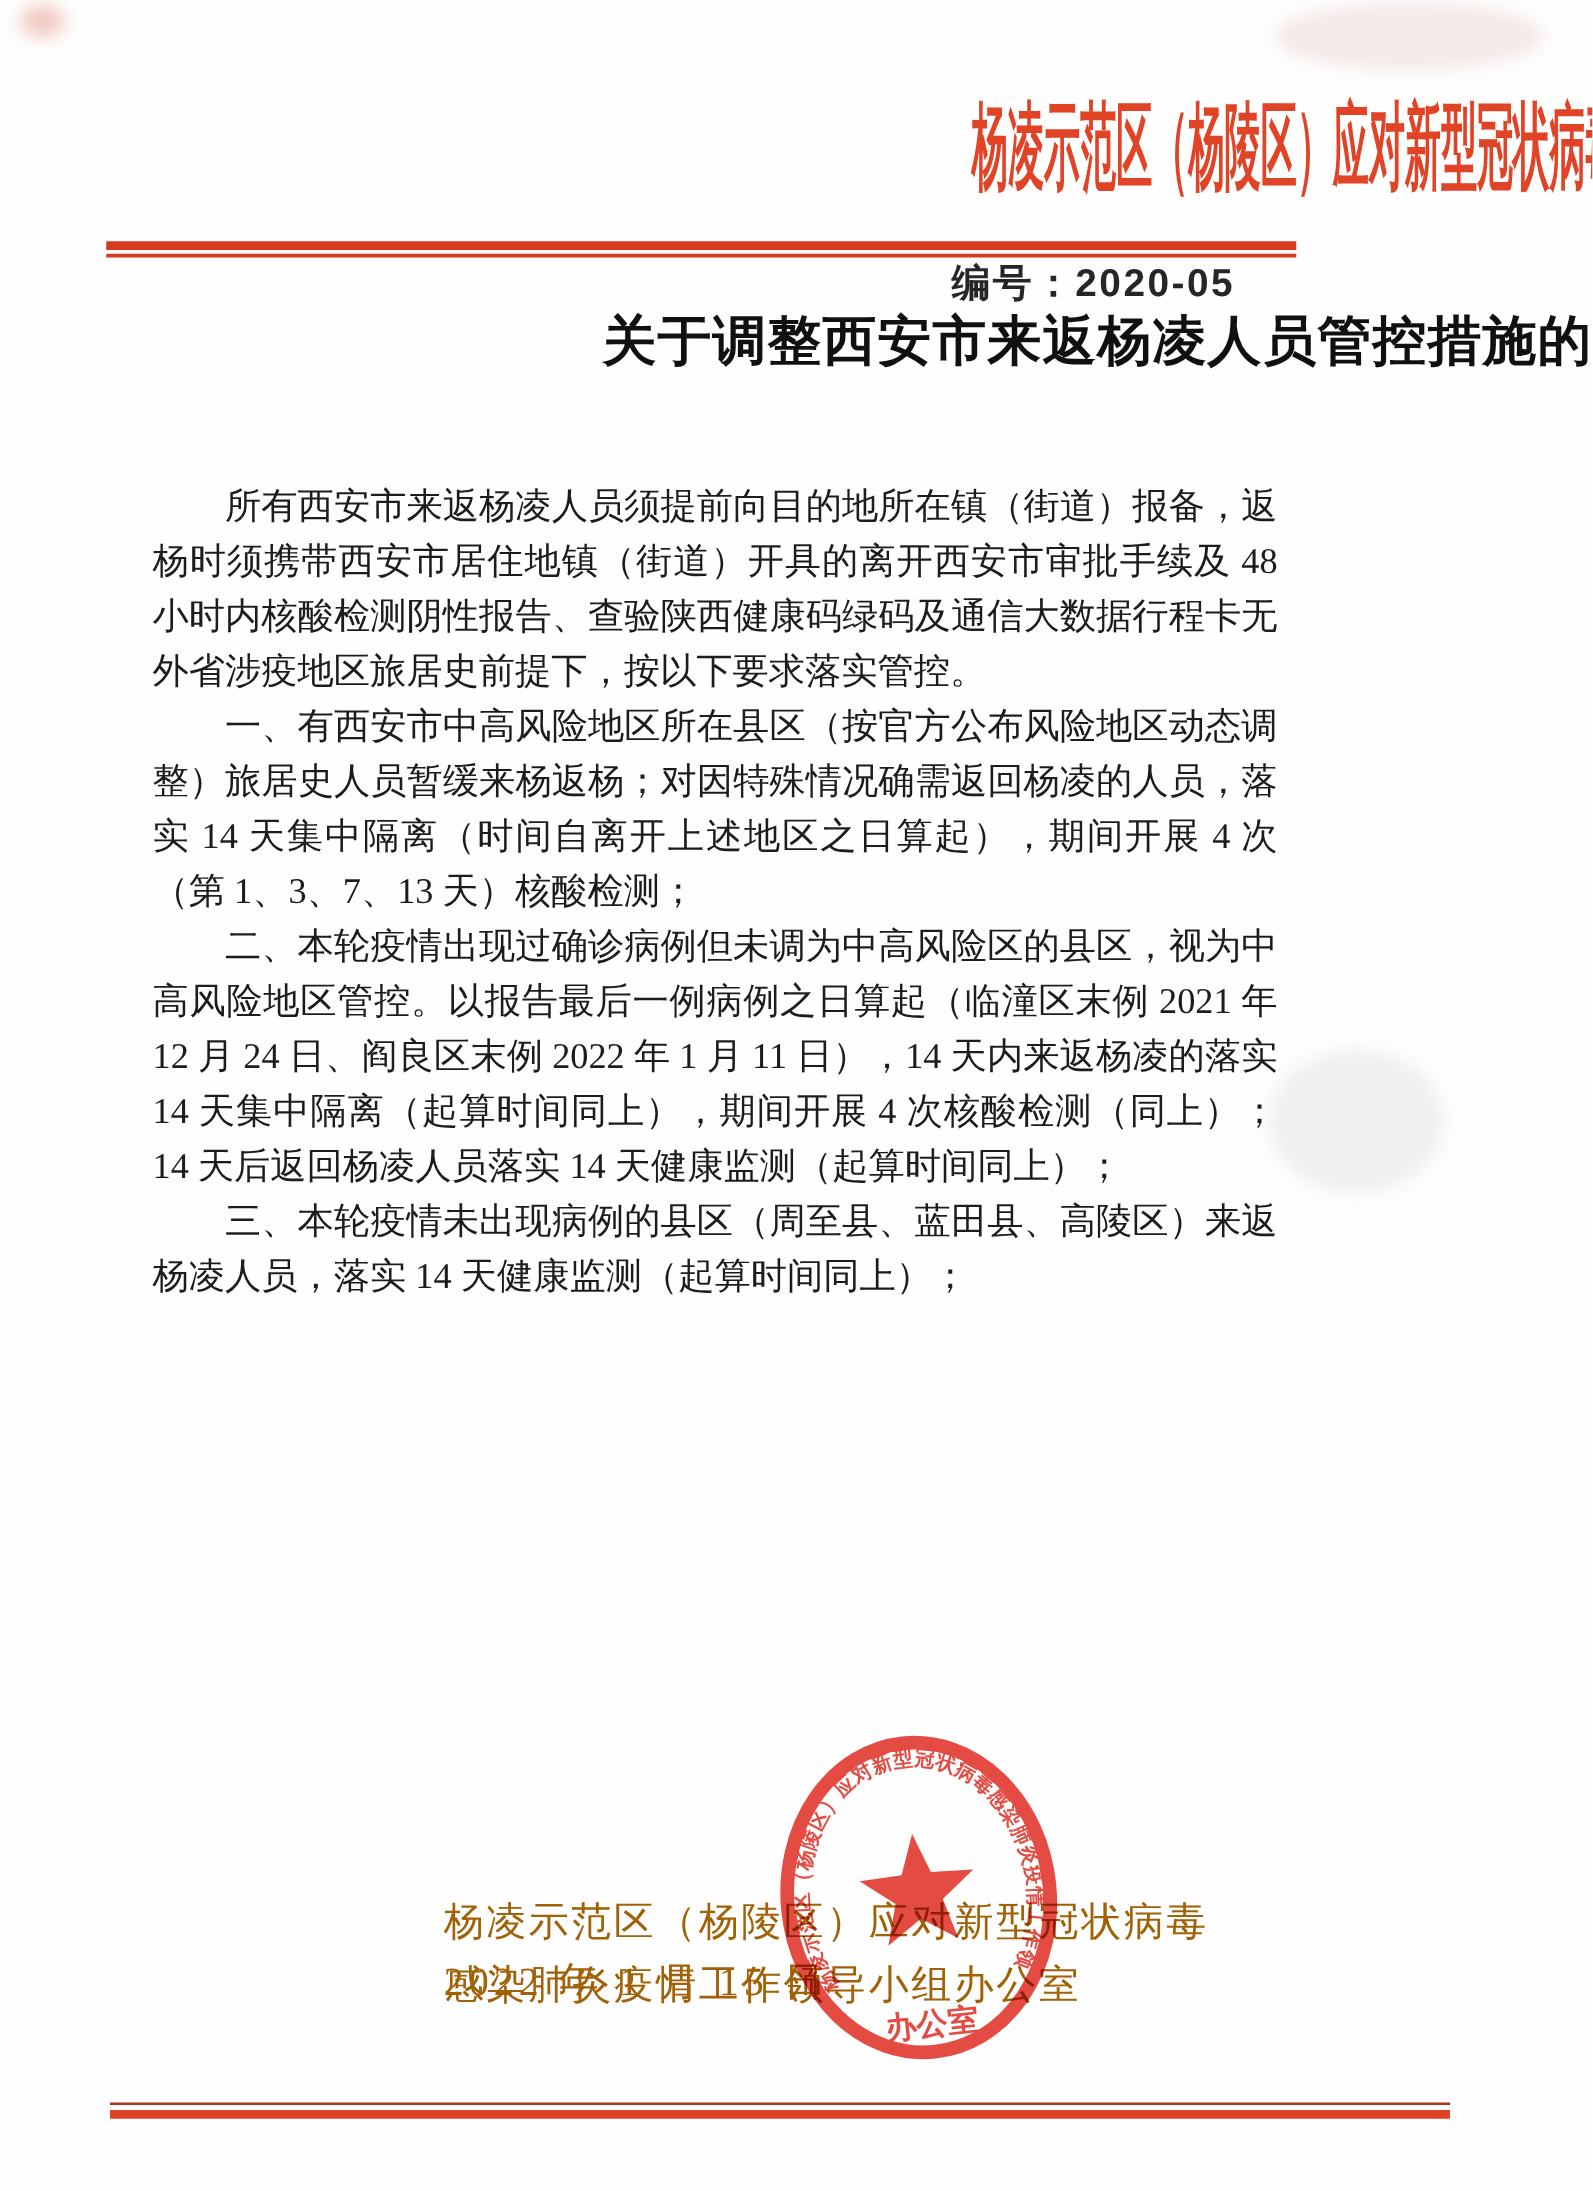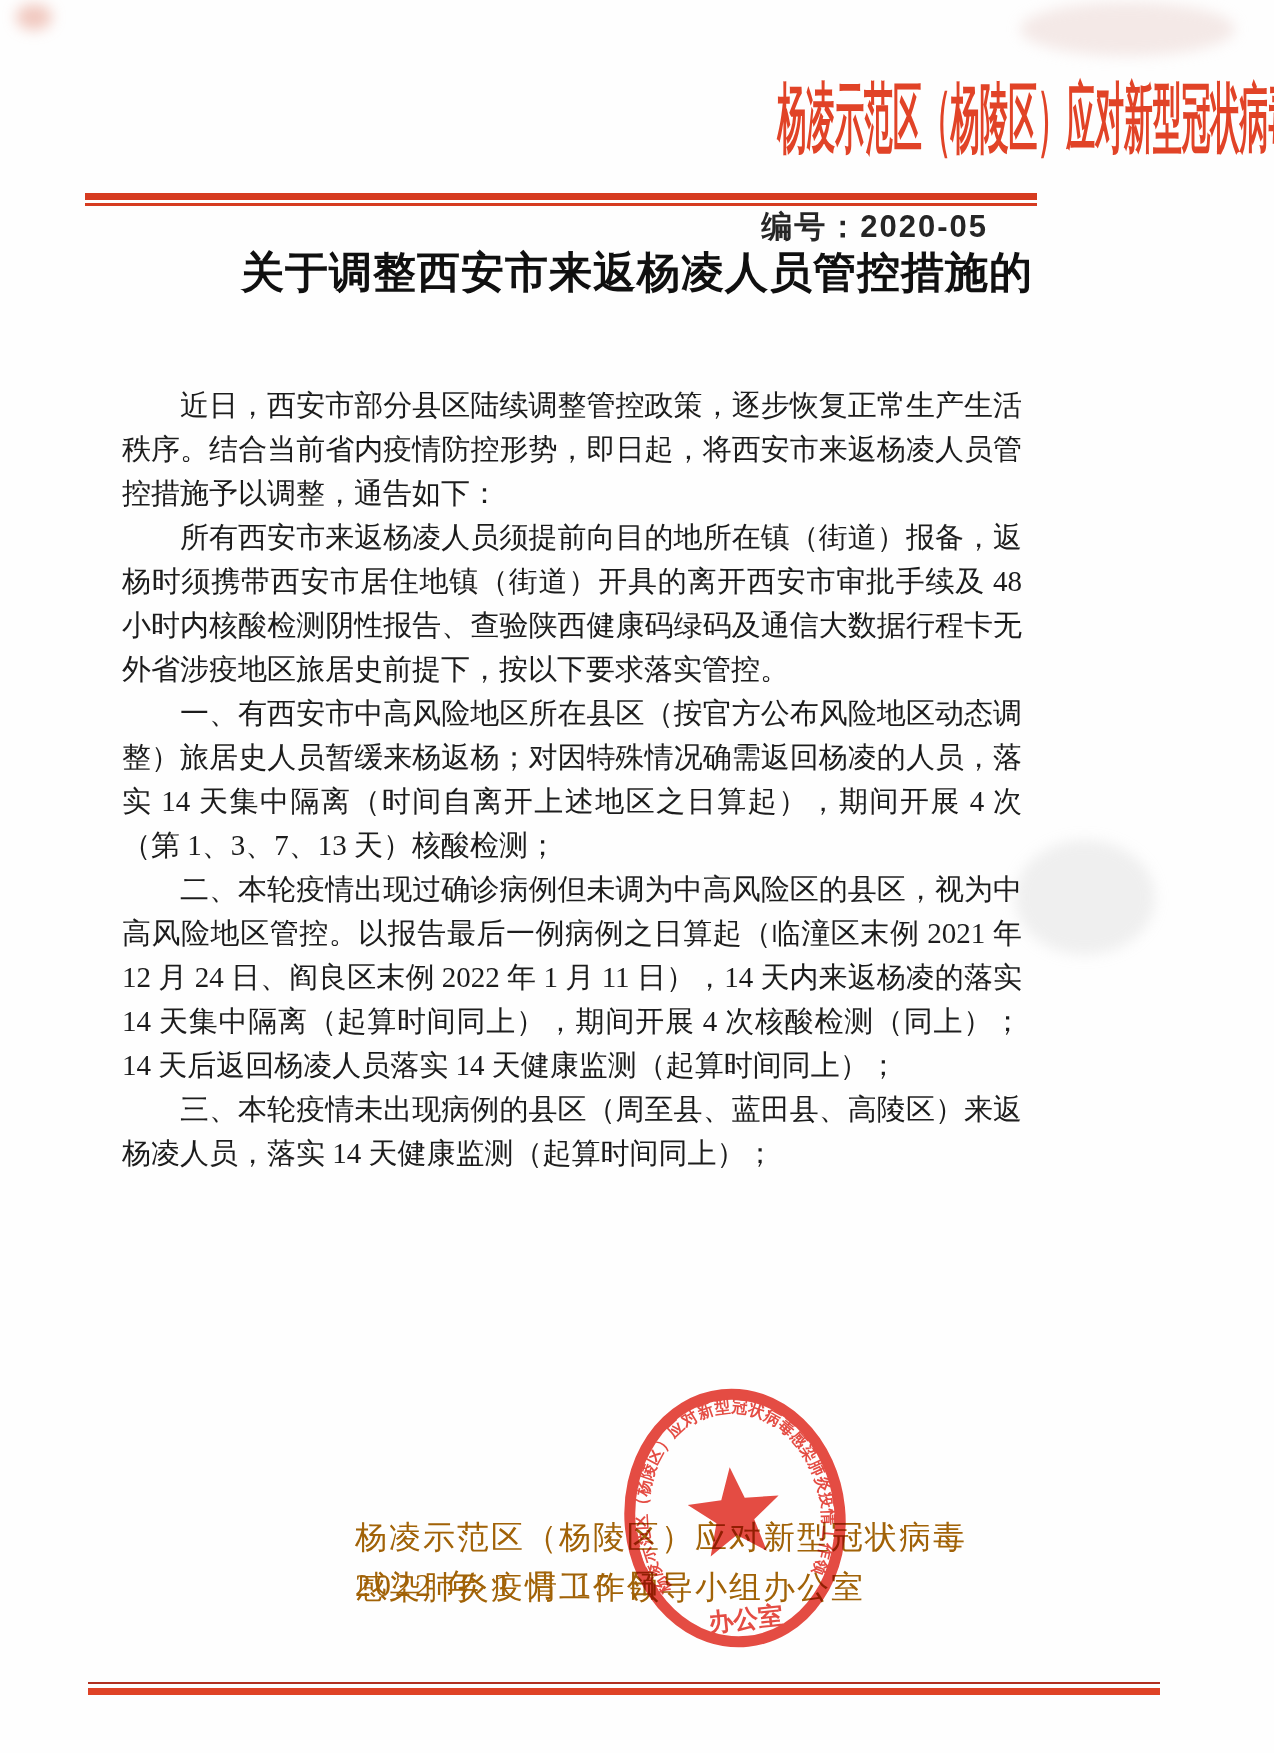--- a/index.html
+++ b/index.html
@@ -20,21 +20,21 @@
     display:inline-block;white-space:nowrap;
     font-weight:bold;font-size:76px;color:#e14327;
     transform:scaleX(0.38);transform-origin:50% 50%;
   }
   .rule-top{position:absolute;top:193px;left:85px;width:952px;height:3px;
     border-top:7px solid #d63b20;border-bottom:3px solid #d63b20;}
   .doc-no{position:absolute;top:206px;right:286px;
     font-family:"Liberation Sans","DejaVu Sans",sans-serif;
     font-size:31px;font-weight:600;color:#262626;letter-spacing:2px;}
 
-  .title1{position:absolute;top:244px;left:0;width:100%;text-align:center;
+  .title1{position:absolute;top:244px;left:0;width:100%;text-align:right;
     font-size:43px;font-weight:bold;color:#101010;letter-spacing:1px;}
   .title2{position:absolute;top:301px;left:0;width:100%;text-align:center;
     font-size:43px;font-weight:bold;color:#101010;letter-spacing:10px;}
 
   .body-text{position:absolute;top:383px;left:122px;width:900px;
     font-size:29px;line-height:44px;color:#1c1c1c;text-align:justify;}
   .body-text p{margin:0;text-indent:2em;}
 
   .sig{position:absolute;left:355px;width:724px;text-align:left;
     font-size:32px;color:#a16207;letter-spacing:2px;}
@@ -62,21 +62,20 @@
     <span class="org">杨凌示范区（杨陵区）应对新型冠状病毒感染肺炎疫情工作领导小组办公室</span>
   </div>
 
   <div class="rule-top"></div>
 
   <div class="doc-no">编号：2020-05</div>
 
   <div class="title1">关于调整西安市来返杨凌人员管控措施的</div>
 
   <div class="body-text">
-    <p>近日，西安市部分县区陆续调整管控政策，逐步恢复正常生产生活秩序。结合当前省内疫情防控形势，即日起，将西安市来返杨凌人员管控措施予以调整，通告如下：</p>
     <p>所有西安市来返杨凌人员须提前向目的地所在镇（街道）报备，返杨时须携带西安市居住地镇（街道）开具的离开西安市审批手续及 48 小时内核酸检测阴性报告、查验陕西健康码绿码及通信大数据行程卡无外省涉疫地区旅居史前提下，按以下要求落实管控。</p>
     <p>一、有西安市中高风险地区所在县区（按官方公布风险地区动态调整）旅居史人员暂缓来杨返杨；对因特殊情况确需返回杨凌的人员，落实 14 天集中隔离（时间自离开上述地区之日算起），期间开展 4 次（第 1、3、7、13 天）核酸检测；</p>
     <p>二、本轮疫情出现过确诊病例但未调为中高风险区的县区，视为中高风险地区管控。以报告最后一例病例之日算起（临潼区末例 2021 年 12 月 24 日、阎良区末例 2022 年 1 月 11 日），14 天内来返杨凌的落实 14 天集中隔离（起算时间同上），期间开展 4 次核酸检测（同上）；14 天后返回杨凌人员落实 14 天健康监测（起算时间同上）；</p>
     <p>三、本轮疫情未出现病例的县区（周至县、蓝田县、高陵区）来返杨凌人员，落实 14 天健康监测（起算时间同上）；</p>
   </div>
 
   <div class="sig sig1">杨凌示范区（杨陵区）应对新型冠状病毒</div>
   <div class="sig sig2">感染肺炎疫情工作领导小组办公室</div>
   <div class="sig sig3">2022 年 1 月 15 日</div>
 

